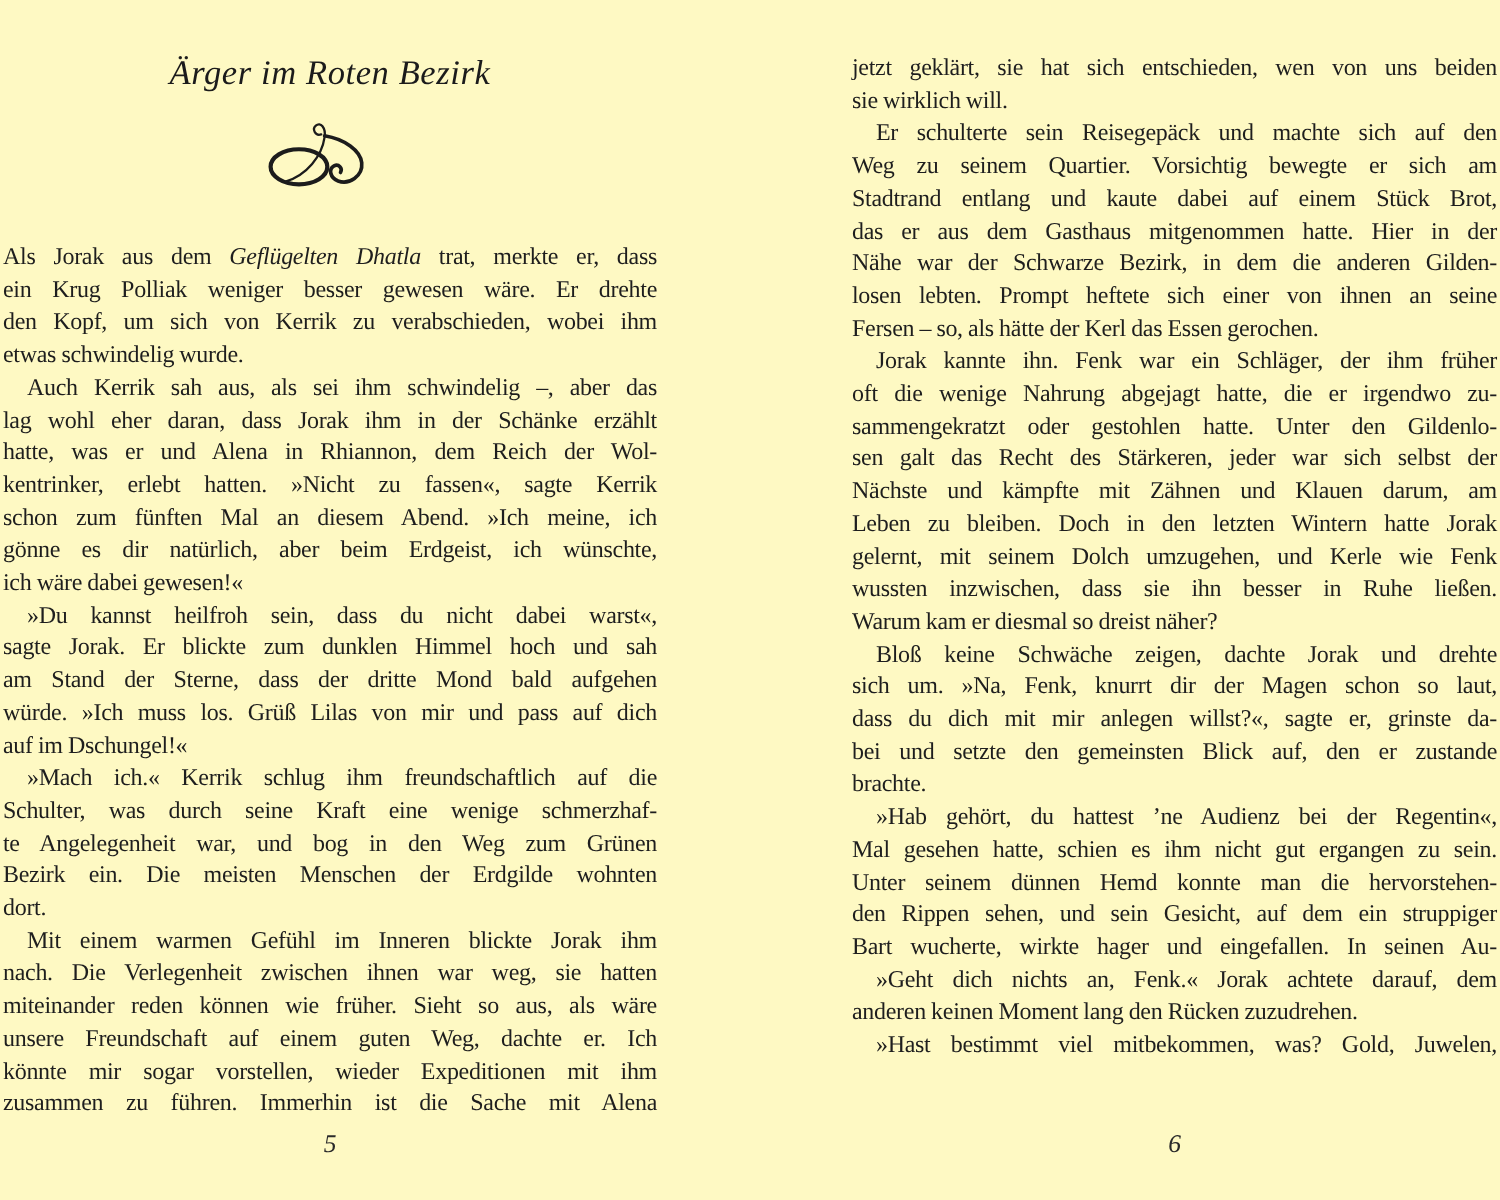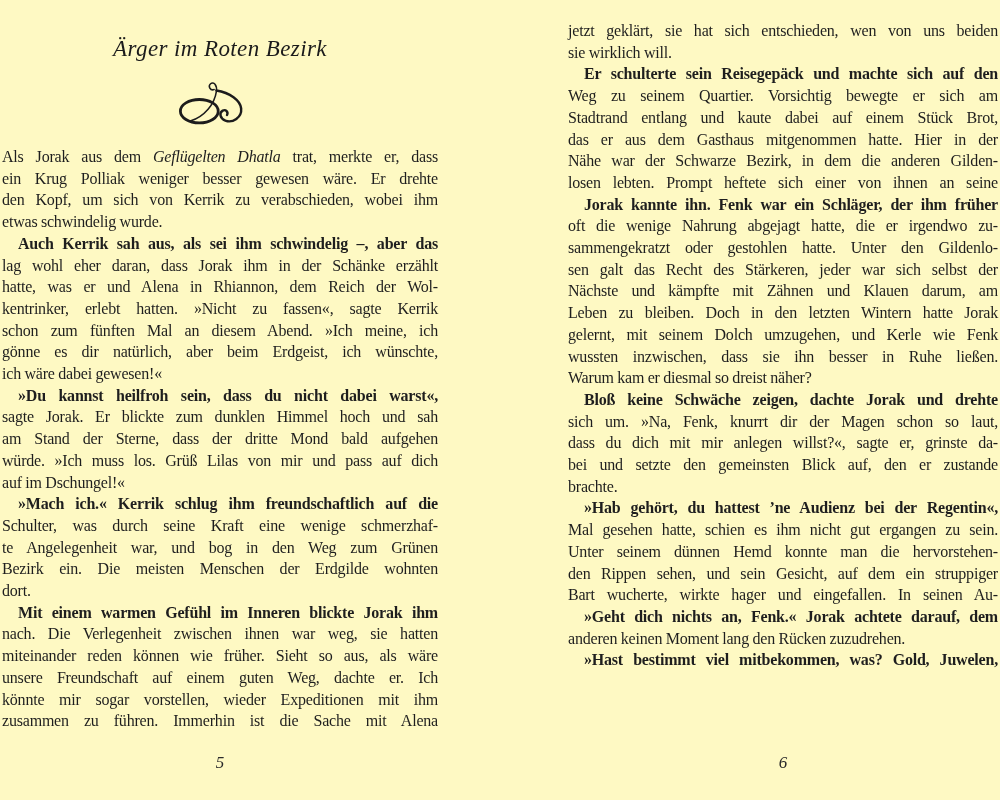--- a/index.html
+++ b/index.html
@@ -28,32 +28,33 @@
     position: absolute;
     left: 2px; top: 76px; width: 436px;
     text-align: center;
   }
   .col {
     position: absolute;
     font-size: 16px;
     line-height: 21.7px;
     letter-spacing: -0.2px;
     word-spacing: -0.3px;
+    margin-top: 15px;
   }
   .col-left  { left: 2px;   top: 146px; width: 436px; }
   .col-right { left: 568px; top: 20px;  width: 430px; }
   .para { margin: 0; padding: 0; }
   .line {
     text-align: justify;
     text-align-last: justify;
     white-space: nowrap;
     overflow: visible;
   }
   .line.end { text-align-last: left; }
-  .line.indent { padding-left: 16px; font-weight: bold; }
+  .line.indent { padding-left: 16px; }
   .line i { }
   .pageno {
     position: absolute;
     top: 753px;
     text-align: center;
     font-style: italic;
     font-size: 17px;
     color: #2a2a2a;
   }
   .pageno-left  { left: 2px;   width: 436px; }
@@ -120,20 +121,21 @@
         <div class="line"><span>jetzt geklärt, sie hat sich entschieden, wen von uns beiden</span></div>
         <div class="line end"><span>sie wirklich will.</span></div>
       </div>
       <div class="para">
         <div class="line indent"><span>Er schulterte sein Reisegepäck und machte sich auf den</span></div>
         <div class="line"><span>Weg zu seinem Quartier. Vorsichtig bewegte er sich am</span></div>
         <div class="line"><span>Stadtrand entlang und kaute dabei auf einem Stück Brot,</span></div>
         <div class="line"><span>das er aus dem Gasthaus mitgenommen hatte. Hier in der</span></div>
         <div class="line"><span>Nähe war der Schwarze Bezirk, in dem die anderen Gilden-</span></div>
         <div class="line"><span>losen lebten. Prompt heftete sich einer von ihnen an seine</span></div>
+        <div class="line end"><span>Fersen – so, als hätte der Kerl das Essen gerochen.</span></div>
       </div>
       <div class="para">
         <div class="line indent"><span>Jorak kannte ihn. Fenk war ein Schläger, der ihm früher</span></div>
         <div class="line"><span>oft die wenige Nahrung abgejagt hatte, die er irgendwo zu-</span></div>
         <div class="line"><span>sammengekratzt oder gestohlen hatte. Unter den Gildenlo-</span></div>
         <div class="line"><span>sen galt das Recht des Stärkeren, jeder war sich selbst der</span></div>
         <div class="line"><span>Nächste und kämpfte mit Zähnen und Klauen darum, am</span></div>
         <div class="line"><span>Leben zu bleiben. Doch in den letzten Wintern hatte Jorak</span></div>
         <div class="line"><span>gelernt, mit seinem Dolch umzugehen, und Kerle wie Fenk</span></div>
         <div class="line"><span>wussten inzwischen, dass sie ihn besser in Ruhe ließen.</span></div>

